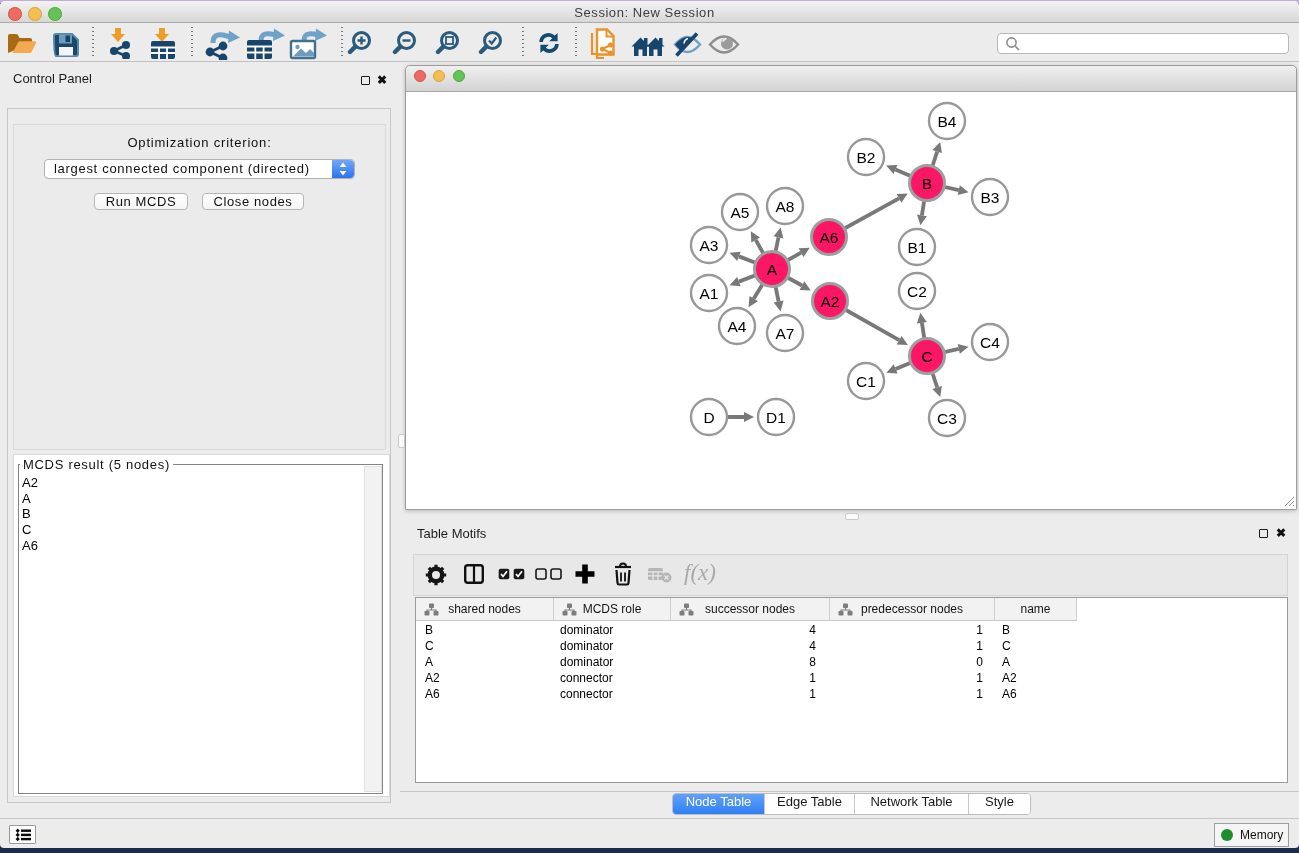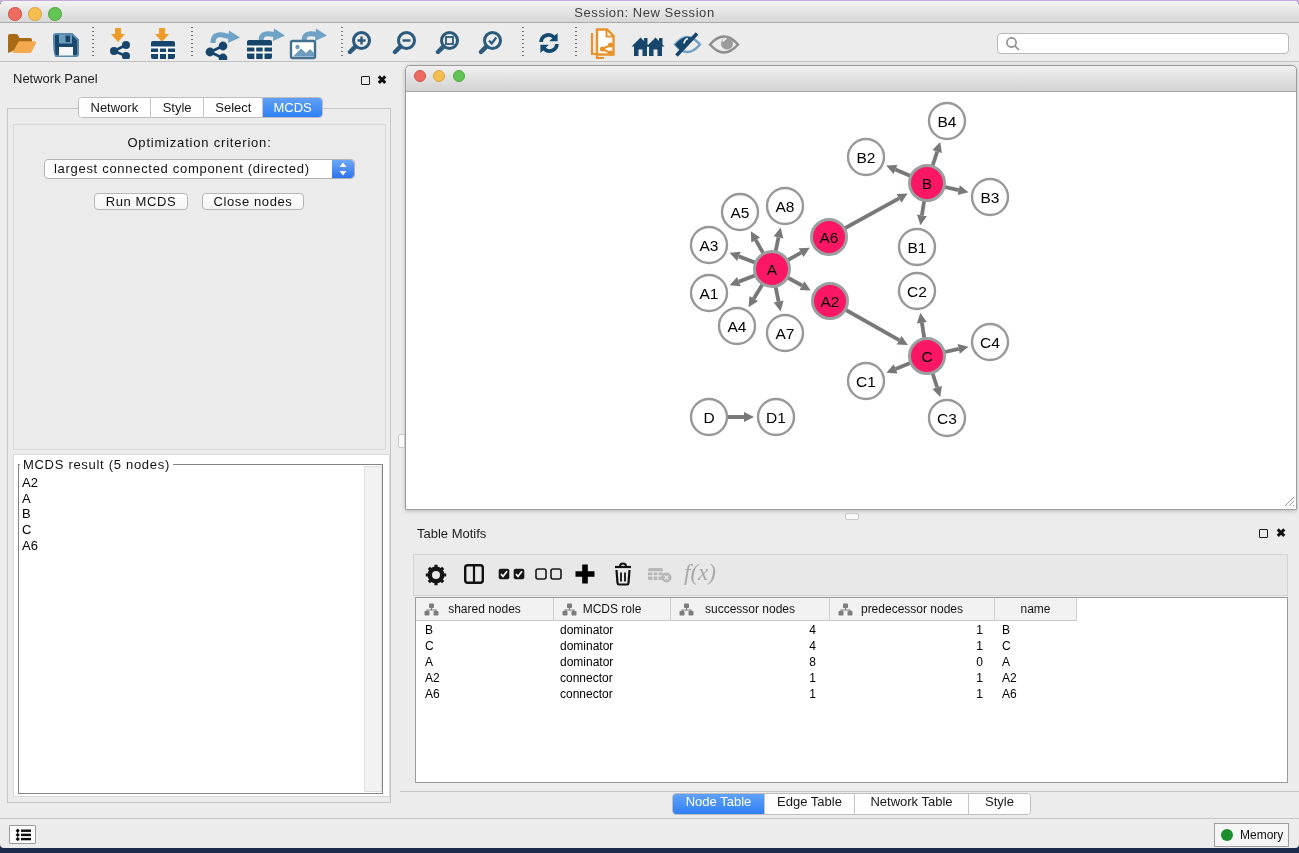--- a/index.html
+++ b/index.html
@@ -208,31 +208,25 @@
     <path d="M14.8 8.6 Q15.8 5.9 18.4 5.3" fill="none" stroke="#f2f2f2" stroke-width="1.7"></path>
   </svg>
   <div id="searchbox">
     <svg width="16" height="16" style="position:absolute;left:7px;top:2px">
       <circle cx="6.5" cy="6.5" r="4.6" fill="none" stroke="#8e8e8e" stroke-width="1.6"></circle>
       <path d="M10 10 L14 14" stroke="#8e8e8e" stroke-width="1.6"></path>
     </svg>
   </div>
 </div>
 
-<div id="cp-title">Network Panel</div>
+<div id="cp-title">Control Panel</div>
 <div class="sqico" style="left:361px;top:75px"></div>
 <div class="xico" style="left:377px;top:72px">✖</div>
 <div id="cp-outer"></div>
 <div id="cp-inner"></div>
-<div class="tabgrp" id="cp-tabs">
-  <div class="tab">Network</div>
-      <div class="tab">Style</div>
-      <div class="tab">Select</div>
-      <div class="tab sel">MCDS</div>
-</div>
 <div id="dropdown">
   <div class="dtext">largest connected component (directed)</div>
   <div class="spin">
     <svg width="22" height="18">
       <path d="M11 2.5 L14.4 7 L7.6 7 Z" fill="#fff"></path>
       <path d="M11 15.5 L14.4 11 L7.6 11 Z" fill="#fff"></path>
     </svg>
   </div>
 </div>
 <div id="opt-label">Optimization criterion:</div>

